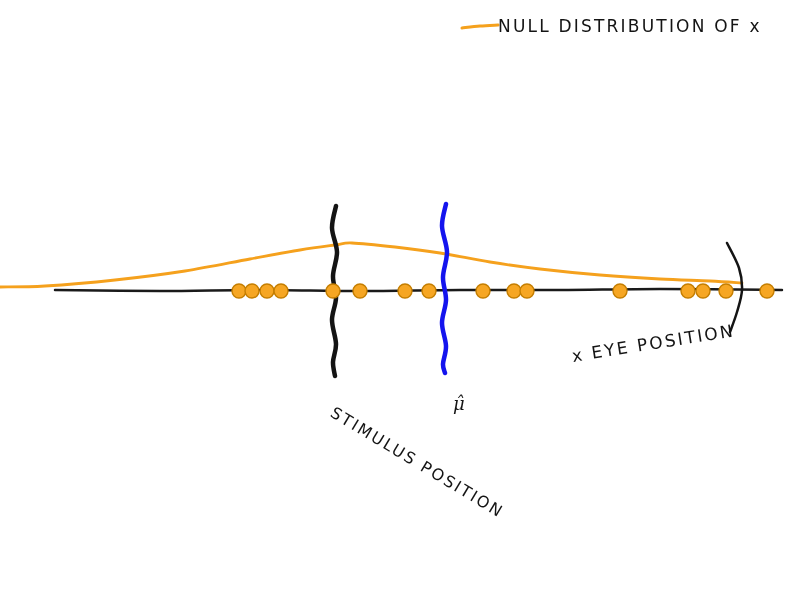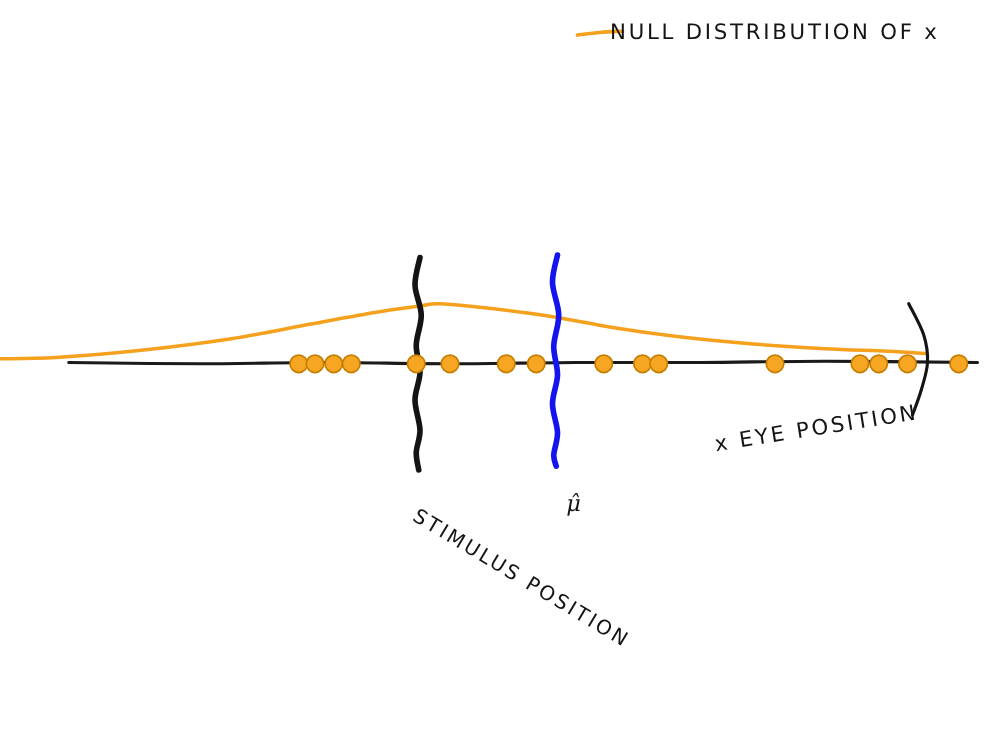--- a/index.html
+++ b/index.html
@@ -12,21 +12,21 @@
   }
   #diagram-svg{position:absolute;left:0;top:0;}
   .lbl{
     position:absolute;
     color:#141414;
     white-space:nowrap;
     letter-spacing:2.2px;
     font-size:17px;
     font-weight:500;
   }
-  .lbl-legend{left:488px;top:16px;}
+  .lbl-legend{left:498px;top:16px;}
   .lbl-eye{
     left:572px;top:346px;
     transform:rotate(-9deg);
     transform-origin:left center;
   }
   .lbl-stimulus{
     left:337px;top:403px;
     transform:rotate(31deg);
     transform-origin:left top;
     font-size:16px;

